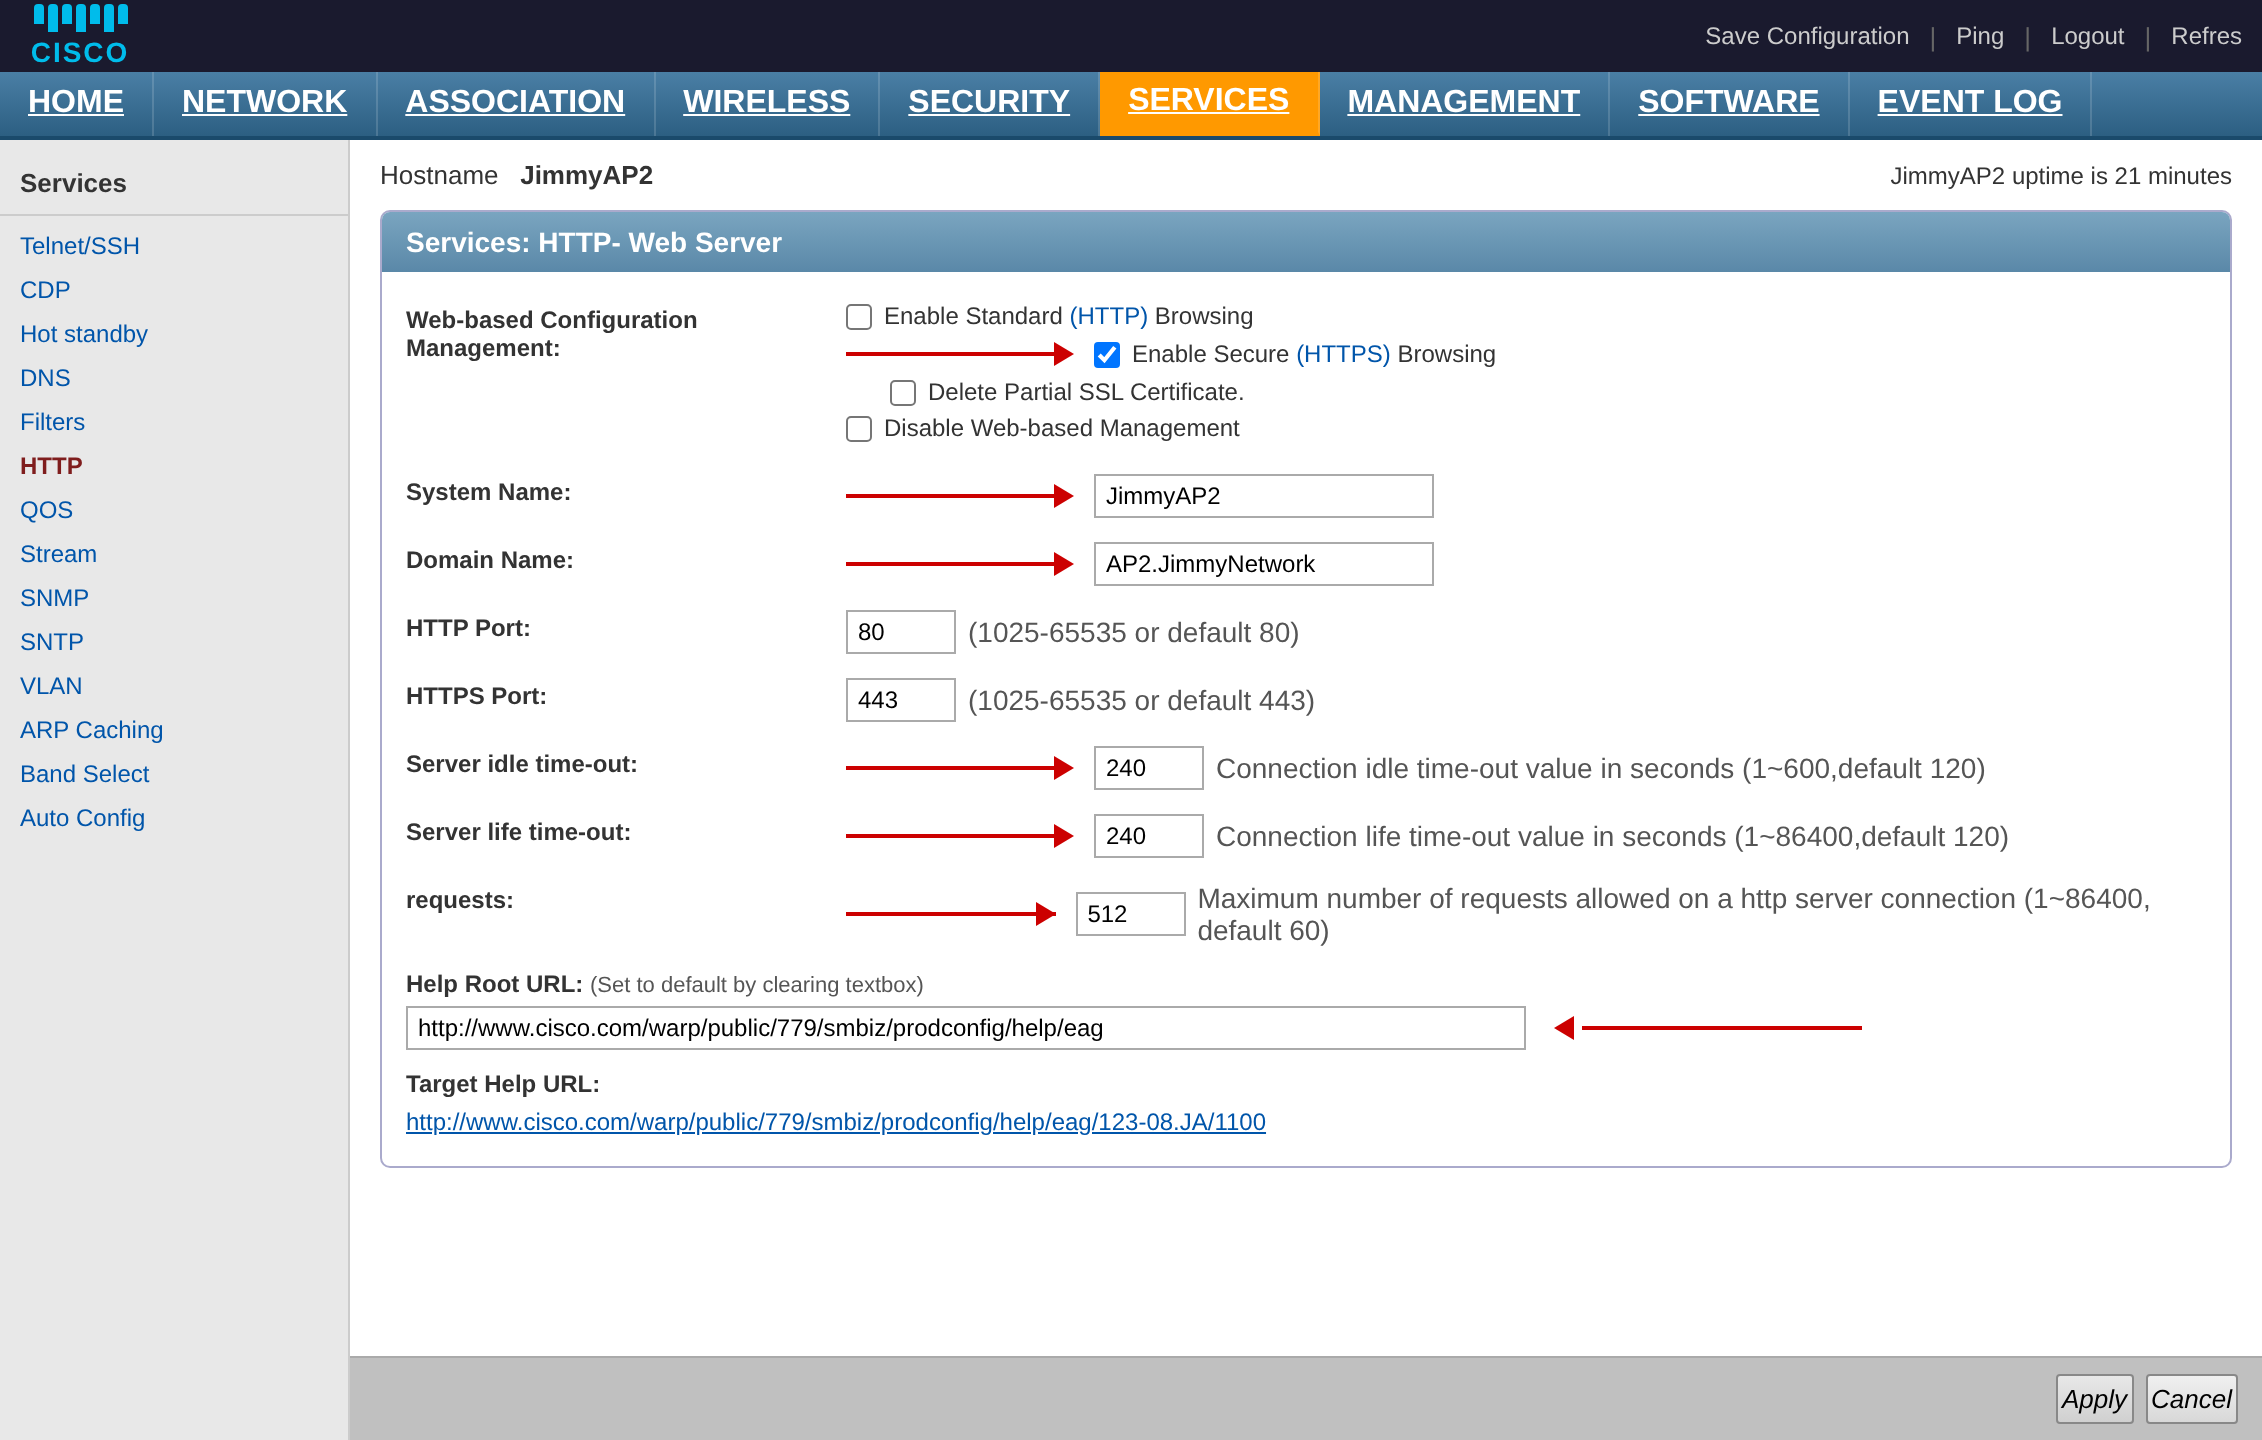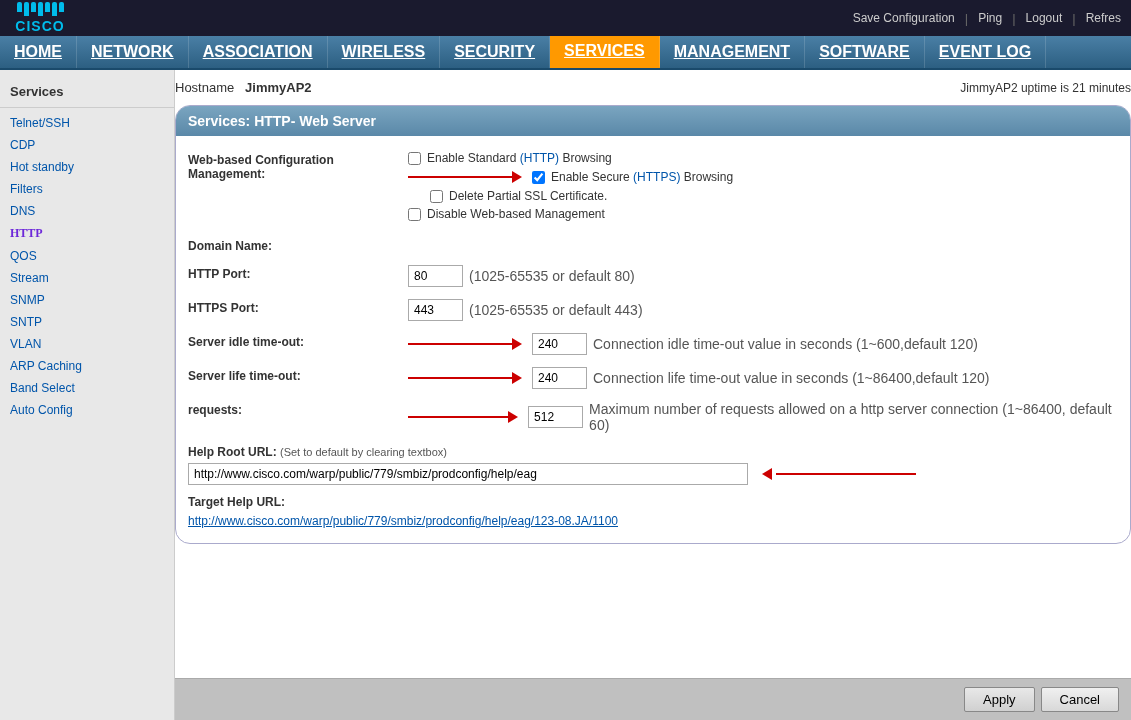--- a/index.html
+++ b/index.html
@@ -76,49 +76,48 @@
     .sidebar-item {
       display: block;
       padding: 4px 10px;
       font-size: 12px;
       color: #0055aa;
       text-decoration: none;
       cursor: pointer;
     }
     .sidebar-item.active {
       font-weight: bold;
-      color: #6d28d9;
+      color: #7f1d1d;
       text-decoration: none;
-      font-family: Liberation Serif, serif;
     }
 
     
     .main-content {
       flex: 1;
       overflow-y: auto;
-      padding: 10px 0;
+      padding: 10px 15px;
       background: #fff;
     }
 
     
     .hostname-bar {
       display: flex;
       justify-content: space-between;
       align-items: center;
       margin-bottom: 10px;
       font-size: 13px;
     }
     .hostname-label { color: #333; }
     .hostname-value { font-weight: bold; color: #333; }
     .uptime-text { color: #333; font-size: 12px; }
 
     
     .section-panel {
       border: 1px solid #aac;
-      border-radius: 15px;
+      border-radius: 5px;
       overflow: hidden;
     }
     .section-header {
       background: linear-gradient(to bottom, #7aa5c0, #5a88a8);
       color: #fff;
       font-size: 14px;
       font-weight: bold;
       padding: 7px 12px;
     }
     .section-body { padding: 15px 12px; }
@@ -182,26 +181,27 @@
     .url-input-row { display: flex; align-items: center; margin-bottom: 8px; }
     .url-input {
       width: 560px;
       border: 1px solid #aaa;
       padding: 3px 5px;
       font-size: 12px;
       height: 22px;
     }
     .url-link { color: #0055aa; font-size: 12px; margin-top: 2px; text-decoration: underline; cursor: pointer; }
     .btn {
-      padding: 4px 18px;
+      padding: 4px 2px;
       font-size: 13px;
       cursor: pointer;
       border: 1px solid #888;
       border-radius: 2px;
       background: linear-gradient(to bottom, #f0f0f0, #d8d8d8);
+      font-style: italic;
     }
     .btn-apply { background: linear-gradient(to bottom, #e8e8e8, #d0d0d0); }
     .page-wrapper { position: relative; width: 1131px; height: 720px; overflow: hidden; }
   </style>
 </head>
 <body>
 
 <div class="page-wrapper">
 
   <div class="top-bar">
@@ -260,22 +260,22 @@
       </a>
   </div>
 
   <div class="layout">
 
     <div class="sidebar">
       <div class="sidebar-title">Services</div>
       <a class="sidebar-item">Telnet/SSH</a>
       <a class="sidebar-item">CDP</a>
       <a class="sidebar-item">Hot standby</a>
+      <a class="sidebar-item">DNS</a>
       <a class="sidebar-item">Filters</a>
-      <a class="sidebar-item">DNS</a>
       <a class="sidebar-item active">HTTP</a>
       <a class="sidebar-item">QOS</a>
       <a class="sidebar-item">Stream</a>
       <a class="sidebar-item">SNMP</a>
       <a class="sidebar-item">SNTP</a>
       <a class="sidebar-item">VLAN</a>
       <a class="sidebar-item">ARP Caching</a>
       <a class="sidebar-item">Band Select</a>
       <a class="sidebar-item">Auto Config</a>
     </div>
@@ -325,23 +325,40 @@
                 <input type="checkbox" style="">
                 <label>Delete Partial SSL Certificate.</label>
               </div>
               <div class="checkbox-row" style="margin-top:4px;">
                 <input type="checkbox" style="">
                 <label>Disable Web-based Management</label>
               </div>
             </div>
           </div>
 
+          <div class="form-row" style="margin-top:8px;">
+            <div class="form-label">System Name:</div>
+            <div class="form-controls arrow-container">
+              <div style="width:120px; height:16px; position:relative; display:inline-block; margin-right:4px;">
+                <div style="position:absolute; top:7px; left:0; width:105px; height:2px; background:#cc0000;"></div>
+                <div style="position:absolute; top:2px; right:0; border:6px solid transparent; border-left:10px solid #cc0000;"></div>
+              </div>
+              <input type="text" class="text-input text-input-wide" value="JimmyAP2" style="">
+            </div>
+          </div>
 
           <div class="form-row">
             <div class="form-label">Domain Name:</div>
+            <div class="form-controls arrow-container">
+              <div style="width:120px; height:16px; position:relative; display:inline-block; margin-right:4px;">
+                <div style="position:absolute; top:7px; left:0; width:105px; height:2px; background:#cc0000;"></div>
+                <div style="position:absolute; top:2px; right:0; border:6px solid transparent; border-left:10px solid #cc0000;"></div>
+              </div>
+              <input type="text" class="text-input text-input-wide" value="AP2.JimmyNetwork" style="">
+            </div>
           </div>
 
           <div class="form-row">
             <div class="form-label">HTTP Port:</div>
             <div class="form-controls arrow-container">
               <input type="text" class="text-input text-input-small" value="80" style="">
               <span class="input-hint">(1025-65535 or default 80)</span>
             </div>
           </div>
 

